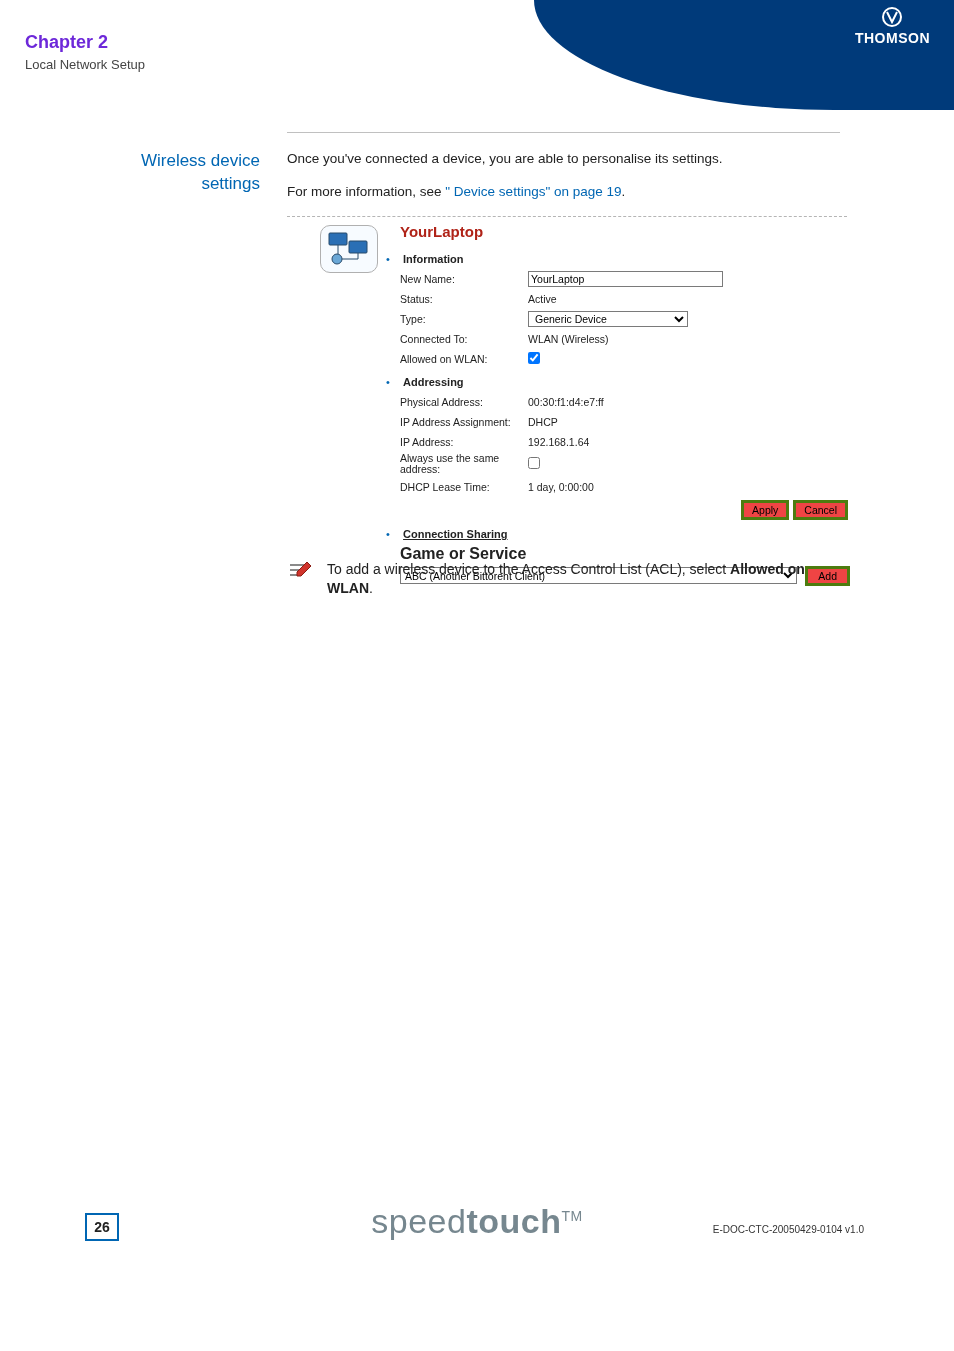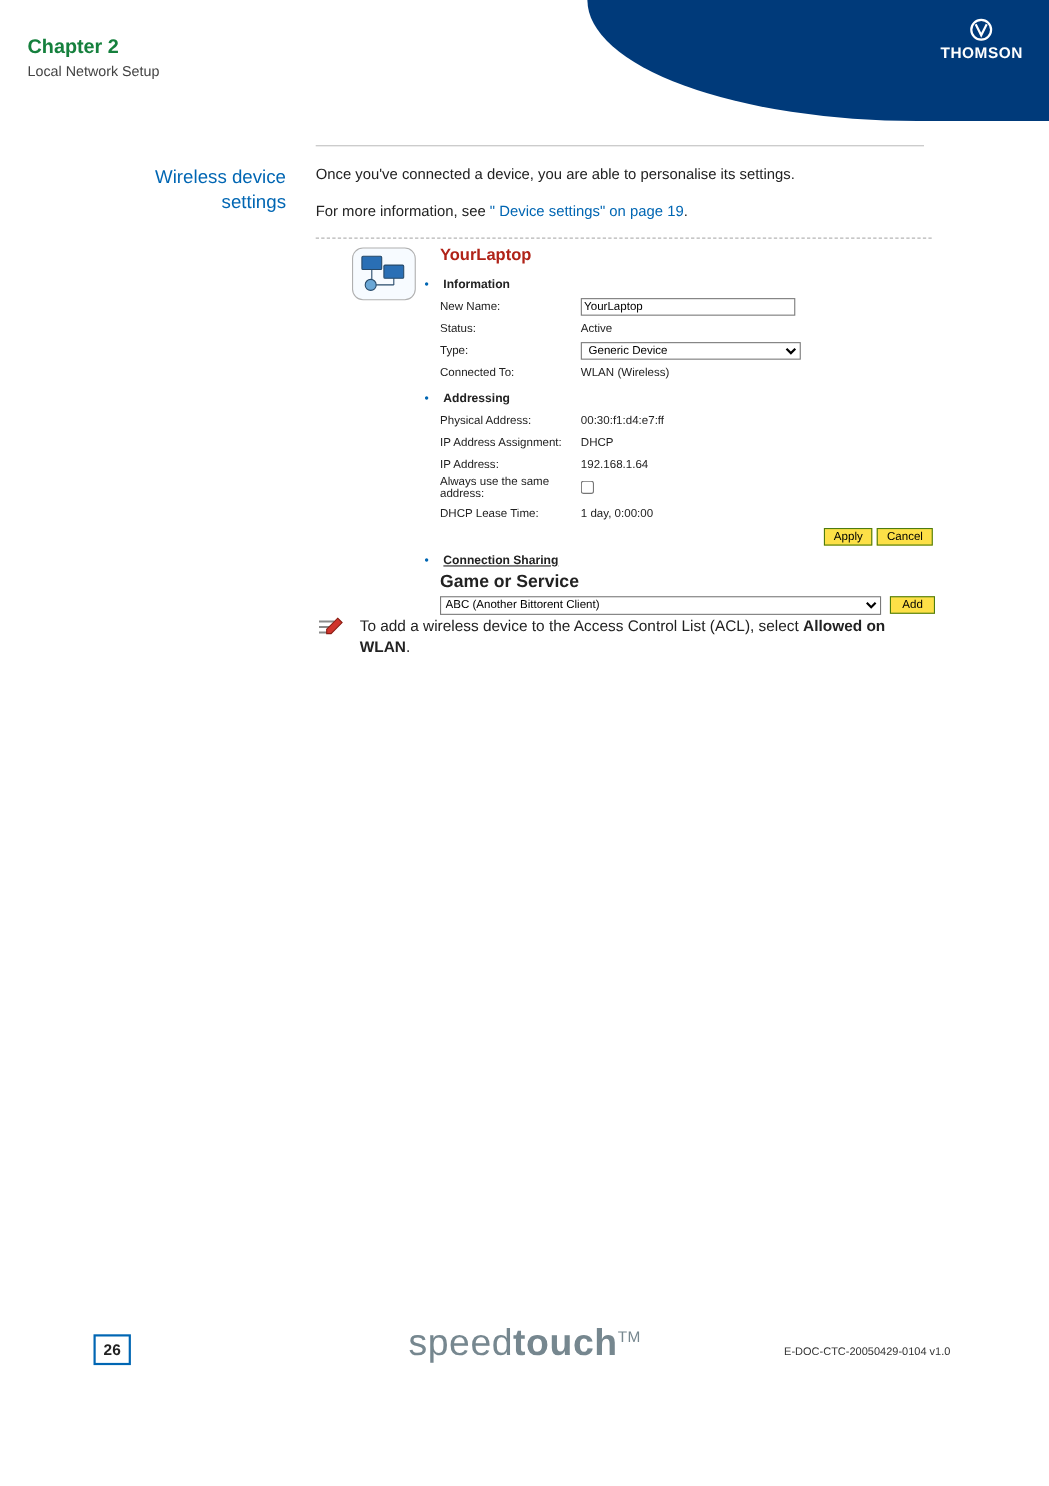--- a/index.html
+++ b/index.html
@@ -1,27 +1,27 @@
 <!DOCTYPE html>
 <html><head>
 <meta charset="utf-8">
 <style>
   * { box-sizing: border-box; margin: 0; padding: 0; }
   html, body { width: 954px; height: 1351px; background: #ffffff; font-family: Arial, Helvetica, sans-serif; color: #222; position: relative; }
   .page { width: 954px; height: 1351px; position: relative; overflow: hidden; }
 
   
   .swoosh { position: absolute; top: 0; right: 0; width: 420px; height: 110px; background: #003a7a; border-bottom-left-radius: 300px 110px; }
-  .swoosh .logo { position: absolute; right: 24px; top: 16px; text-align: right; color: #fff; }
+  .swoosh .logo { position: absolute; right: 24px; top: 6px; text-align: right; color: #fff; }
   .swoosh .logo svg { display: block; margin: 0 auto 2px auto; }
   .swoosh .logo .brand { font-size: 14px; font-weight: bold; letter-spacing: 0.5px; font-family: Arial, sans-serif; }
 
   
   .tl { position: absolute; top: 32px; left: 25px; }
-  .tl .chapter { color: #15803d; font-weight: bold; font-size: 18px; }
+  .tl .chapter { color: #6d28d9; font-weight: bold; font-size: 18px; }
   .tl .sub { color: #444; font-size: 13px; margin-top: 4px; }
 
   
   .content { position: absolute; top: 150px; left: 0; right: 0; }
   .side-col { position: absolute; left: 0; width: 270px; text-align: right; padding-right: 10px; }
   .side-col .side-title { color: #0066b3; font-size: 17px; line-height: 1.35; }
   .body-col { position: absolute; left: 287px; width: 560px; }
   .hr-top { position: absolute; left: 287px; width: 553px; top: -18px; border-top: 1px solid #c0c0c0; }
 
   .body-col p { font-size: 13.5px; color: #222; margin-bottom: 14px; line-height: 1.4; }
@@ -38,25 +38,25 @@
 
   ul.sec-list { list-style: none; position: absolute; left: 80px; top: 22px; width: 450px; font-size: 11px; }
   ul.sec-list > li { margin-top: 8px; }
   ul.sec-list > li > .sec-head { font-weight: bold; border-bottom: 1px solid transparent; display: inline-block; }
   ul.sec-list > li::before { content: "•"; color: #0066b3; display: inline-block; width: 14px; margin-left: -14px; }
   ul.sec-list .rows { margin-top: 4px; }
   .row { display: flex; align-items: center; min-height: 18px; margin-top: 2px; font-size: 10.5px; }
   .row .lbl { width: 128px; color: #222; }
   .row .val { flex: 1; }
   .row .val input[type="text"], .row .val select.wide { width: 195px; font-size: 10.5px; height: 16px; border: 1px solid #7a7a7a; background: #fff; padding-left: 2px; }
-  .row .val select.wide { width: 200px; }
+  .row .val select.wide { width: 160px; }
   .row .val input[type="checkbox"] { width: 12px; height: 12px; }
 
   .btnrow { display: flex; justify-content: flex-end; gap: 4px; margin-top: 4px; padding-right: 2px; }
-  .btn { font-size: 10.5px; border: 1px solid #4d7c0f; background: #fde047; padding: 1px 8px; }
+  .btn { font-size: 10.5px; border: 3px solid #4d7c0f; background: #ef4444; padding: 1px 8px; }
 
   .conn-header { font-weight: bold; text-decoration: underline; }
   .gs-sub { font-weight: bold; font-size: 16px; margin-top: 4px; }
   .gs-row { display: flex; align-items: center; gap: 8px; margin-top: 3px; }
   .gs-row select { flex: 1; font-size: 10.5px; height: 17px; border: 1px solid #7a7a7a; background: #fff; }
   .gs-row .btn { padding: 1px 10px; }
 
   
   .note { position: absolute; top: 410px; left: 287px; width: 560px; display: flex; align-items: flex-start; gap: 14px; }
   .note-icon { width: 26px; flex: 0 0 26px; }
@@ -140,20 +140,24 @@
                   <span class="lbl">Type:</span>
                   <span class="val">
                     <select class="wide">
                       <option>Generic Device</option>
                     </select>
                   </span>
                 </div>
                 <div class="row">
                   <span class="lbl">Connected To:</span>
                   <span class="val">WLAN (Wireless)</span>
+                </div>
+                <div class="row">
+                  <span class="lbl">Allowed on WLAN:</span>
+                  <span class="val"><input type="checkbox" checked="" style=""></span>
                 </div>
               </div>
             </li>
 
             <li>
               <span class="sec-head">Addressing</span>
               <div class="rows">
                 <div class="row">
                   <span class="lbl">Physical Address:</span>
                   <span class="val">00:30:f1:d4:e7:ff</span>

